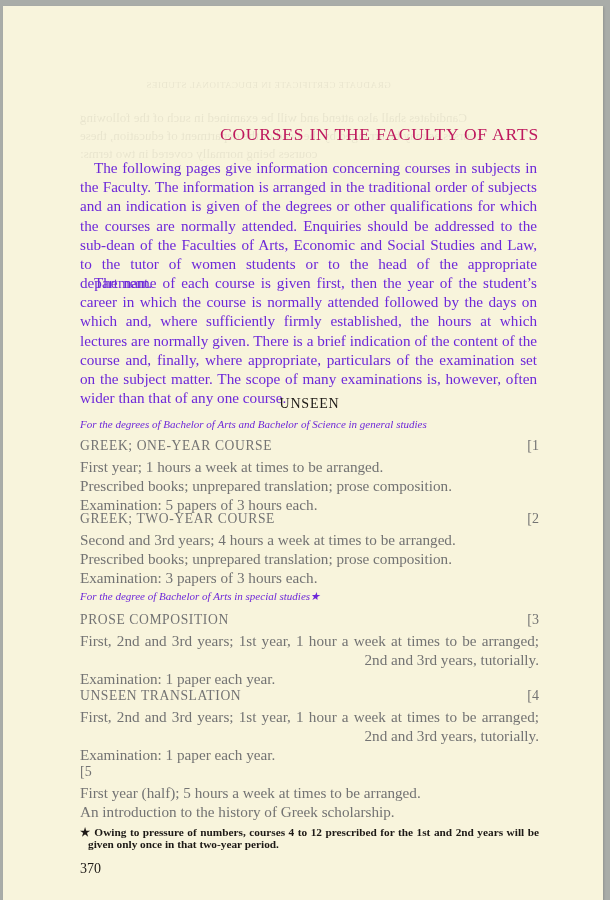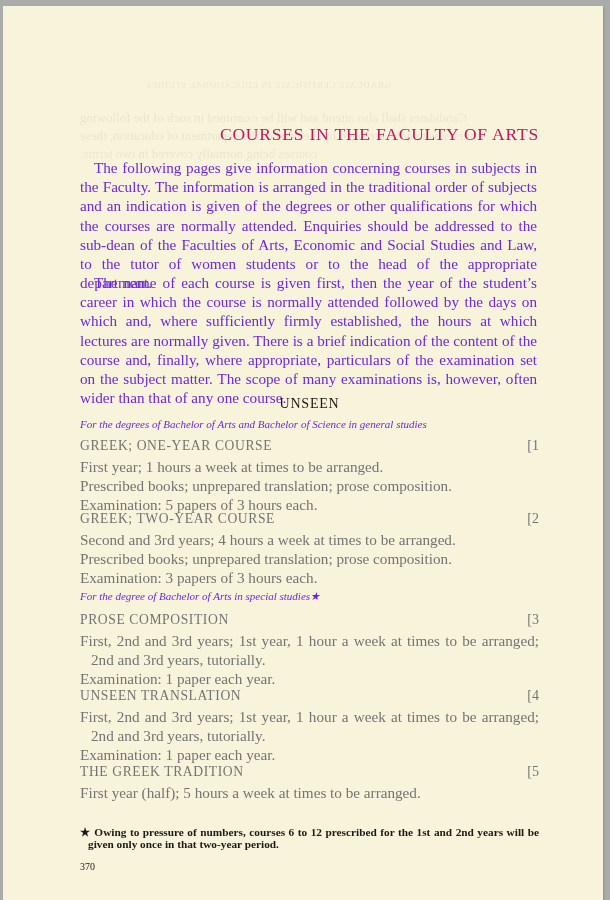--- a/index.html
+++ b/index.html
@@ -98,20 +98,21 @@
       font-size: 14px;
       padding-right: 0;
     }
     .course-line {
       font-size: 15.2px;
       line-height: 19.2px;
       white-space: nowrap;
     }
     .course-line.hang {
       padding-left: 11px;
+      text-align: right;
     }
     .course-line.justify-line {
       text-align: justify;
       text-align-last: justify;
       white-space: normal;
     }
     .footnote {
       position: absolute;
       left: 0;
       top: 820px;
@@ -122,21 +123,21 @@
       font-weight: bold;
       text-align: justify;
     }
     .footnote .fn-line2 {
       padding-left: 8px;
     }
     .page-number {
       position: absolute;
       left: 0;
       top: 855px;
-      font-size: 10px;
+      font-size: 14px;
       color: #1d1916;
     }
   </style>
 </head>
 <body>
 
 <div class="page">
 
   <div class="bleed" style="left:143px; top:74px; font-size:9px; letter-spacing:0.5px;">GRADUATE CERTIFICATE IN EDUCATIONAL STUDIES</div>
   <div class="bleed" style="left:77px; top:104px;">Candidates shall also attend and will be examined in such of the following</div>
@@ -191,26 +192,26 @@
         <span class="course-title">UNSEEN TRANSLATION</span>
         <span class="course-num">[4</span>
       </div>
       <div class="course-line justify-line">First, 2nd and 3rd years; 1st year, 1 hour a week at times to be arranged;</div>
       <div class="course-line hang">2nd and 3rd years, tutorially.</div>
       <div class="course-line">Examination: 1 paper each year.</div>
     </div>
 
     <div class="course" style="top:758px;">
       <div class="course-title-row">
-        <span class="course-title">THE GREEK TRADITION</span>
         <span class="course-num">[5</span>
       </div>
       <div class="course-line">First year (half); 5 hours a week at times to be arranged.</div>
+      <div class="course-line">An introduction to the history of Greek scholarship.</div>
     </div>
 
     <div class="footnote">
-      <div style="text-align:justify; text-align-last:justify;">★ Owing to pressure of numbers, courses 6 to 12 prescribed for the 1st and 2nd years will be</div>
+      <div style="text-align:justify; text-align-last:justify;">★ Owing to pressure of numbers, courses 4 to 12 prescribed for the 1st and 2nd years will be</div>
       <div class="fn-line2">given only once in that two-year period.</div>
     </div>
 
     <div class="page-number">370</div>
   </div>
 </div>
 
 </body></html>

